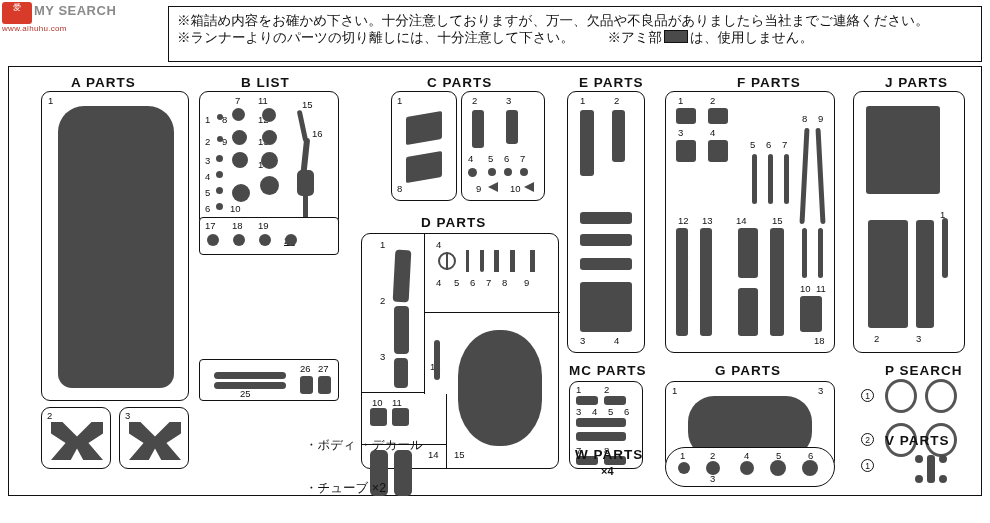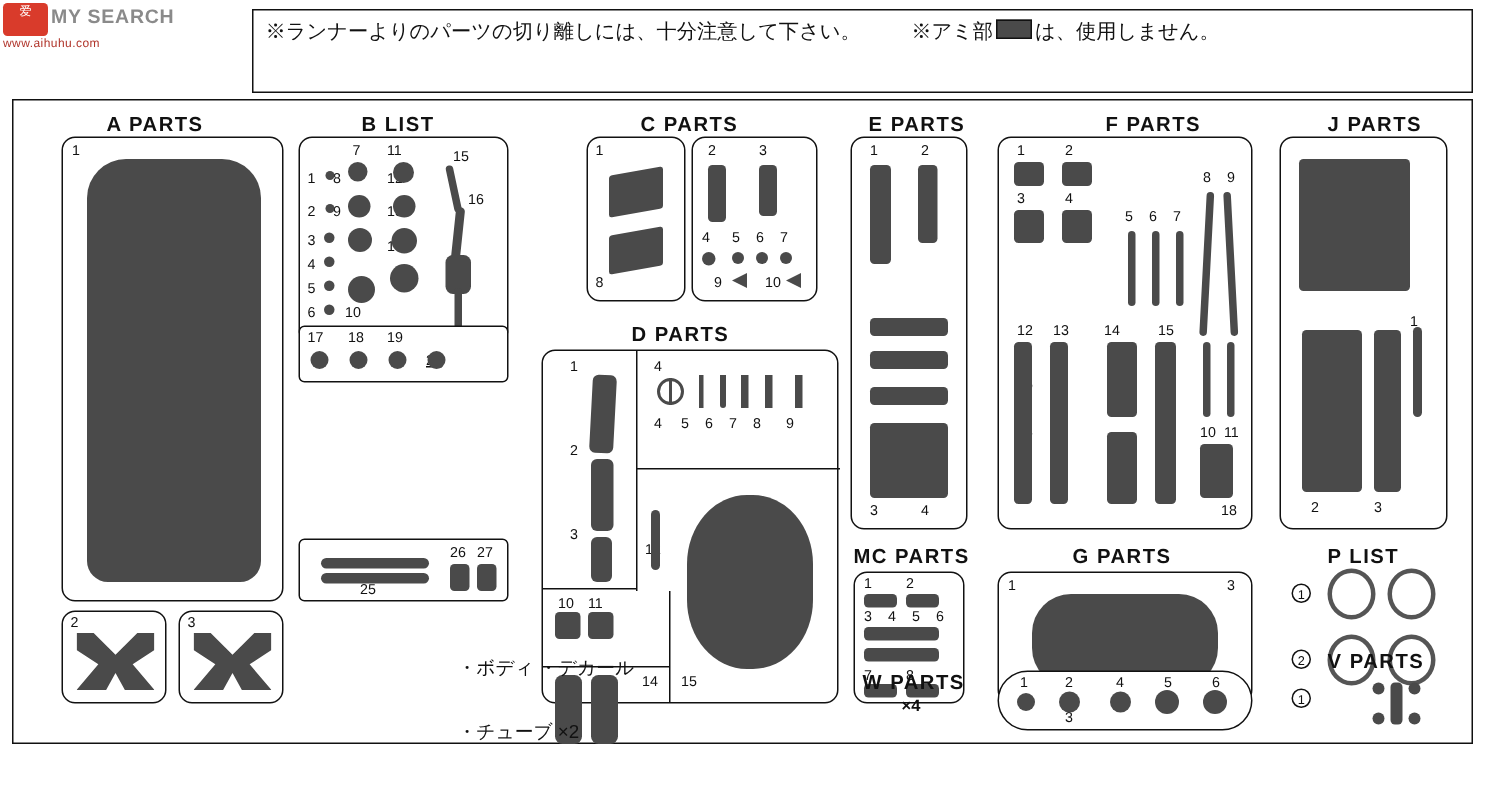--- a/index.html
+++ b/index.html
@@ -214,20 +214,21 @@
 <div id="page">
 
   <div class="watermark">
     <div class="wm-logo">爱</div>
     <div class="wm-text">MY SEARCH</div>
     <div class="wm-sub">www.aihuhu.com</div>
   </div>
 
 
   <div class="notice-box">
+    <div class="notice-line">※箱詰め内容をお確かめ下さい。十分注意しておりますが、万一、欠品や不良品がありましたら当社までご連絡ください。</div>
     <div class="notice-line">
       <span>※ランナーよりのパーツの切り離しには、十分注意して下さい。</span>
       <span style="display:inline-block;width:26px"></span>
       <span>※アミ部</span><span class="ami-swatch"></span><span>は、使用しません。</span>
     </div>
   </div>
 
   <div class="main-frame">
 
     <div class="group-title" style="left:62px; top:8px;">A PARTS</div>
@@ -465,21 +466,21 @@
     </div>
 
     <div class="group-title" style="left:706px; top:296px;">G PARTS</div>
     <div class="panel" style="left:656px; top:314px; width:170px; height:88px;">
       <div class="num" style="left:6px; top:4px;">1</div>
       <div class="num" style="left:6px; top:72px;">2</div>
       <div class="num" style="left:152px; top:4px;">3</div>
       <div class="part" style="left:22px; top:14px; width:124px; height:62px; border-radius:26px;"></div>
     </div>
 
-    <div class="group-title" style="left:876px; top:296px;">P LIST</div>
+    <div class="group-title" style="left:876px; top:296px;">P SEARCH</div>
     <div class="circ-label" style="left:852px; top:322px;">1</div>
     <div class="ring" style="left:876px; top:312px; width:32px; height:34px;"></div>
     <div class="ring" style="left:916px; top:312px; width:32px; height:34px;"></div>
     <div class="circ-label" style="left:852px; top:366px;">2</div>
     <div class="ring" style="left:876px; top:356px; width:32px; height:34px;"></div>
     <div class="ring" style="left:916px; top:356px; width:32px; height:34px;"></div>
 
     <div class="group-title" style="left:566px; top:380px;">W PARTS</div>
     <div class="group-title" style="left:592px; top:398px; font-size:11px; letter-spacing:0;">×4</div>
     <div class="panel" style="left:656px; top:380px; width:170px; height:40px; border-radius:20px;">

